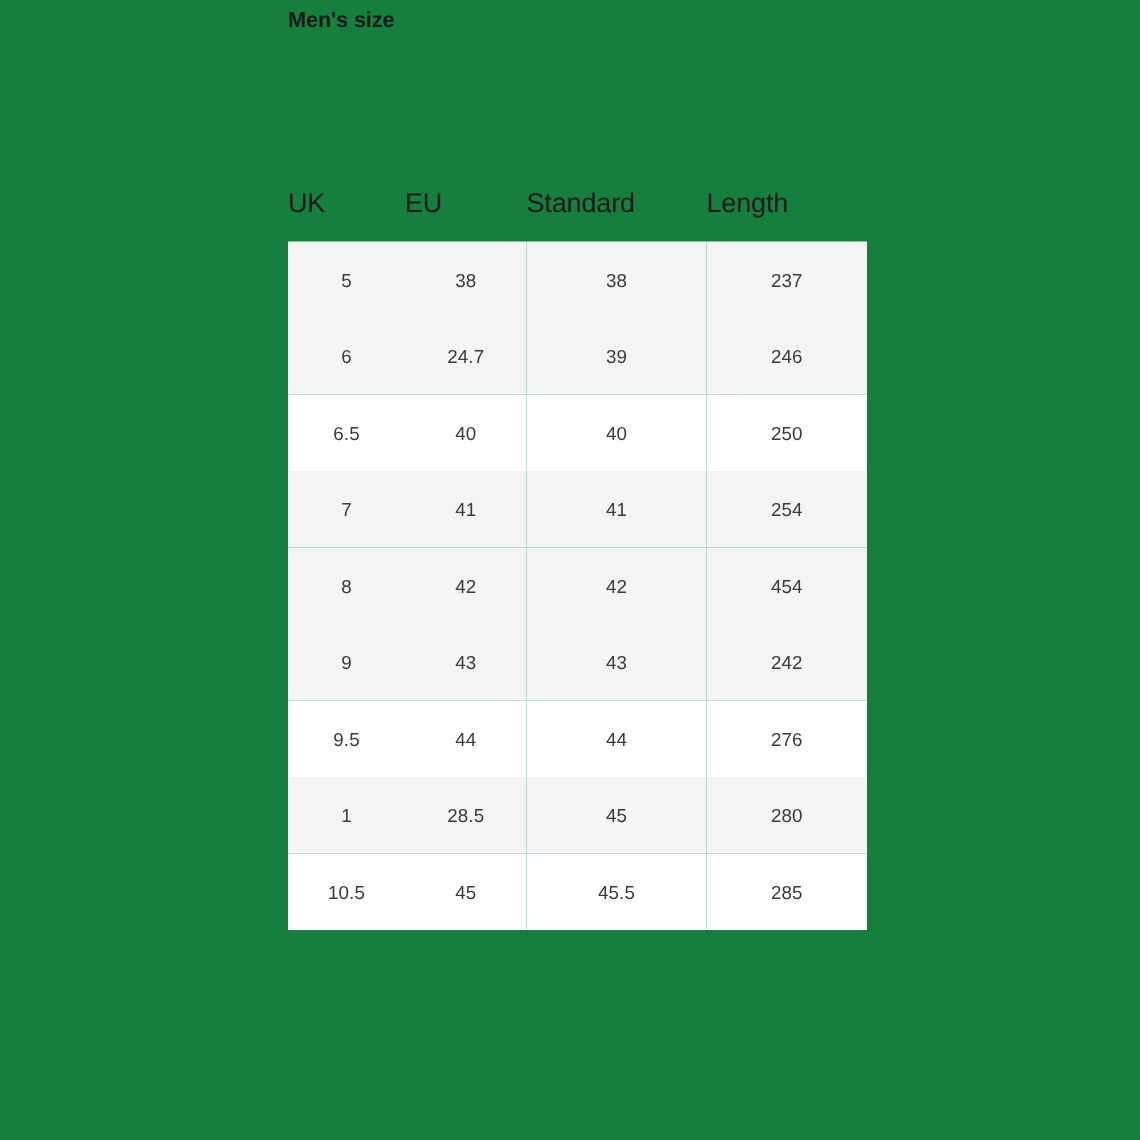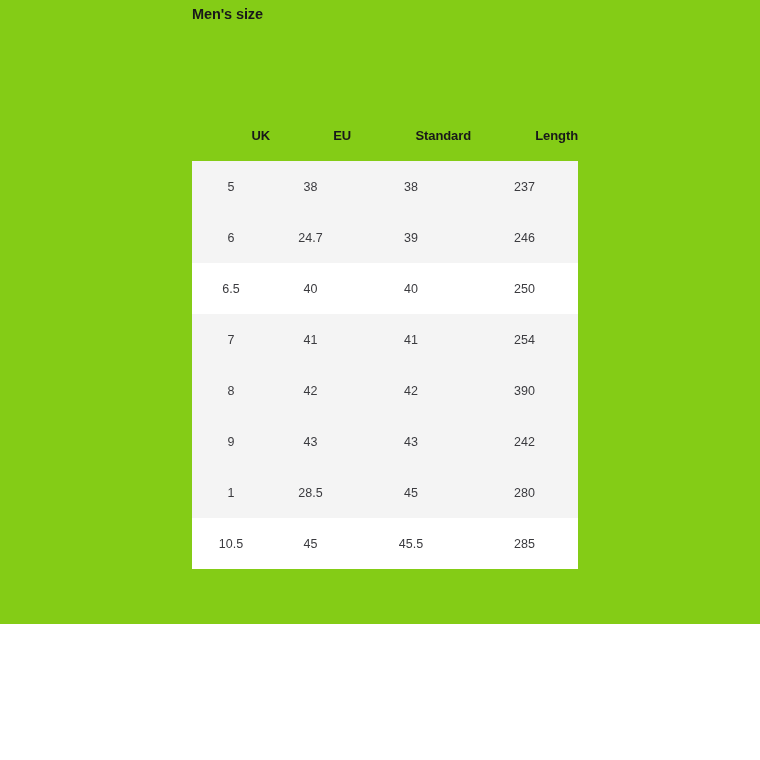--- a/index.html
+++ b/index.html
@@ -12,22 +12,22 @@
   }
   body {
     font-family: "Liberation Sans", sans-serif;
     color: #1a1a1a;
     -webkit-font-smoothing: antialiased;
   }
 
   .page {
     position: relative;
     width: 760px;
-    height: 624px;
-    background: #84cc16;
+    height: 760px;
+    background: #15803d;
     overflow: hidden;
   }
 
   
   .page-title {
     position: absolute;
     left: 192px;
     top: 4px;
     font-size: 14.5px;
     font-weight: bold;
@@ -64,24 +64,24 @@
     table-layout: fixed;
   }
   table.size-table col.c-uk     { width: 78px; }
   table.size-table col.c-eu     { width: 81px; }
   table.size-table col.c-std    { width: 120px; }
   table.size-table col.c-len    { width: 107px; }
 
   table.size-table thead th {
     height: 51px;
     padding: 0;
-    font-size: 13px;
-    font-weight: bold;
+    font-size: 18px;
+    font-weight: normal;
     color: #18181a;
-    text-align: right;
+    text-align: left;
     vertical-align: middle;
     letter-spacing: -0.1px;
   }
 
   table.size-table tbody td {
     height: 51px;
     padding: 0;
     font-size: 12.5px;
     font-weight: normal;
     color: #3b3b3f;
@@ -147,27 +147,33 @@
           <tr class="shaded">
             <td>7</td>
             <td>41</td>
             <td>41</td>
             <td>254</td>
           </tr>
           <tr class="shaded">
             <td>8</td>
             <td>42</td>
             <td>42</td>
-            <td>390</td>
+            <td>454</td>
           </tr>
           <tr class="shaded">
             <td>9</td>
             <td>43</td>
             <td>43</td>
             <td>242</td>
+          </tr>
+          <tr class="plain">
+            <td>9.5</td>
+            <td>44</td>
+            <td>44</td>
+            <td>276</td>
           </tr>
           <tr class="shaded">
             <td>1</td>
             <td>28.5</td>
             <td>45</td>
             <td>280</td>
           </tr>
           <tr class="plain">
             <td>10.5</td>
             <td>45</td>

